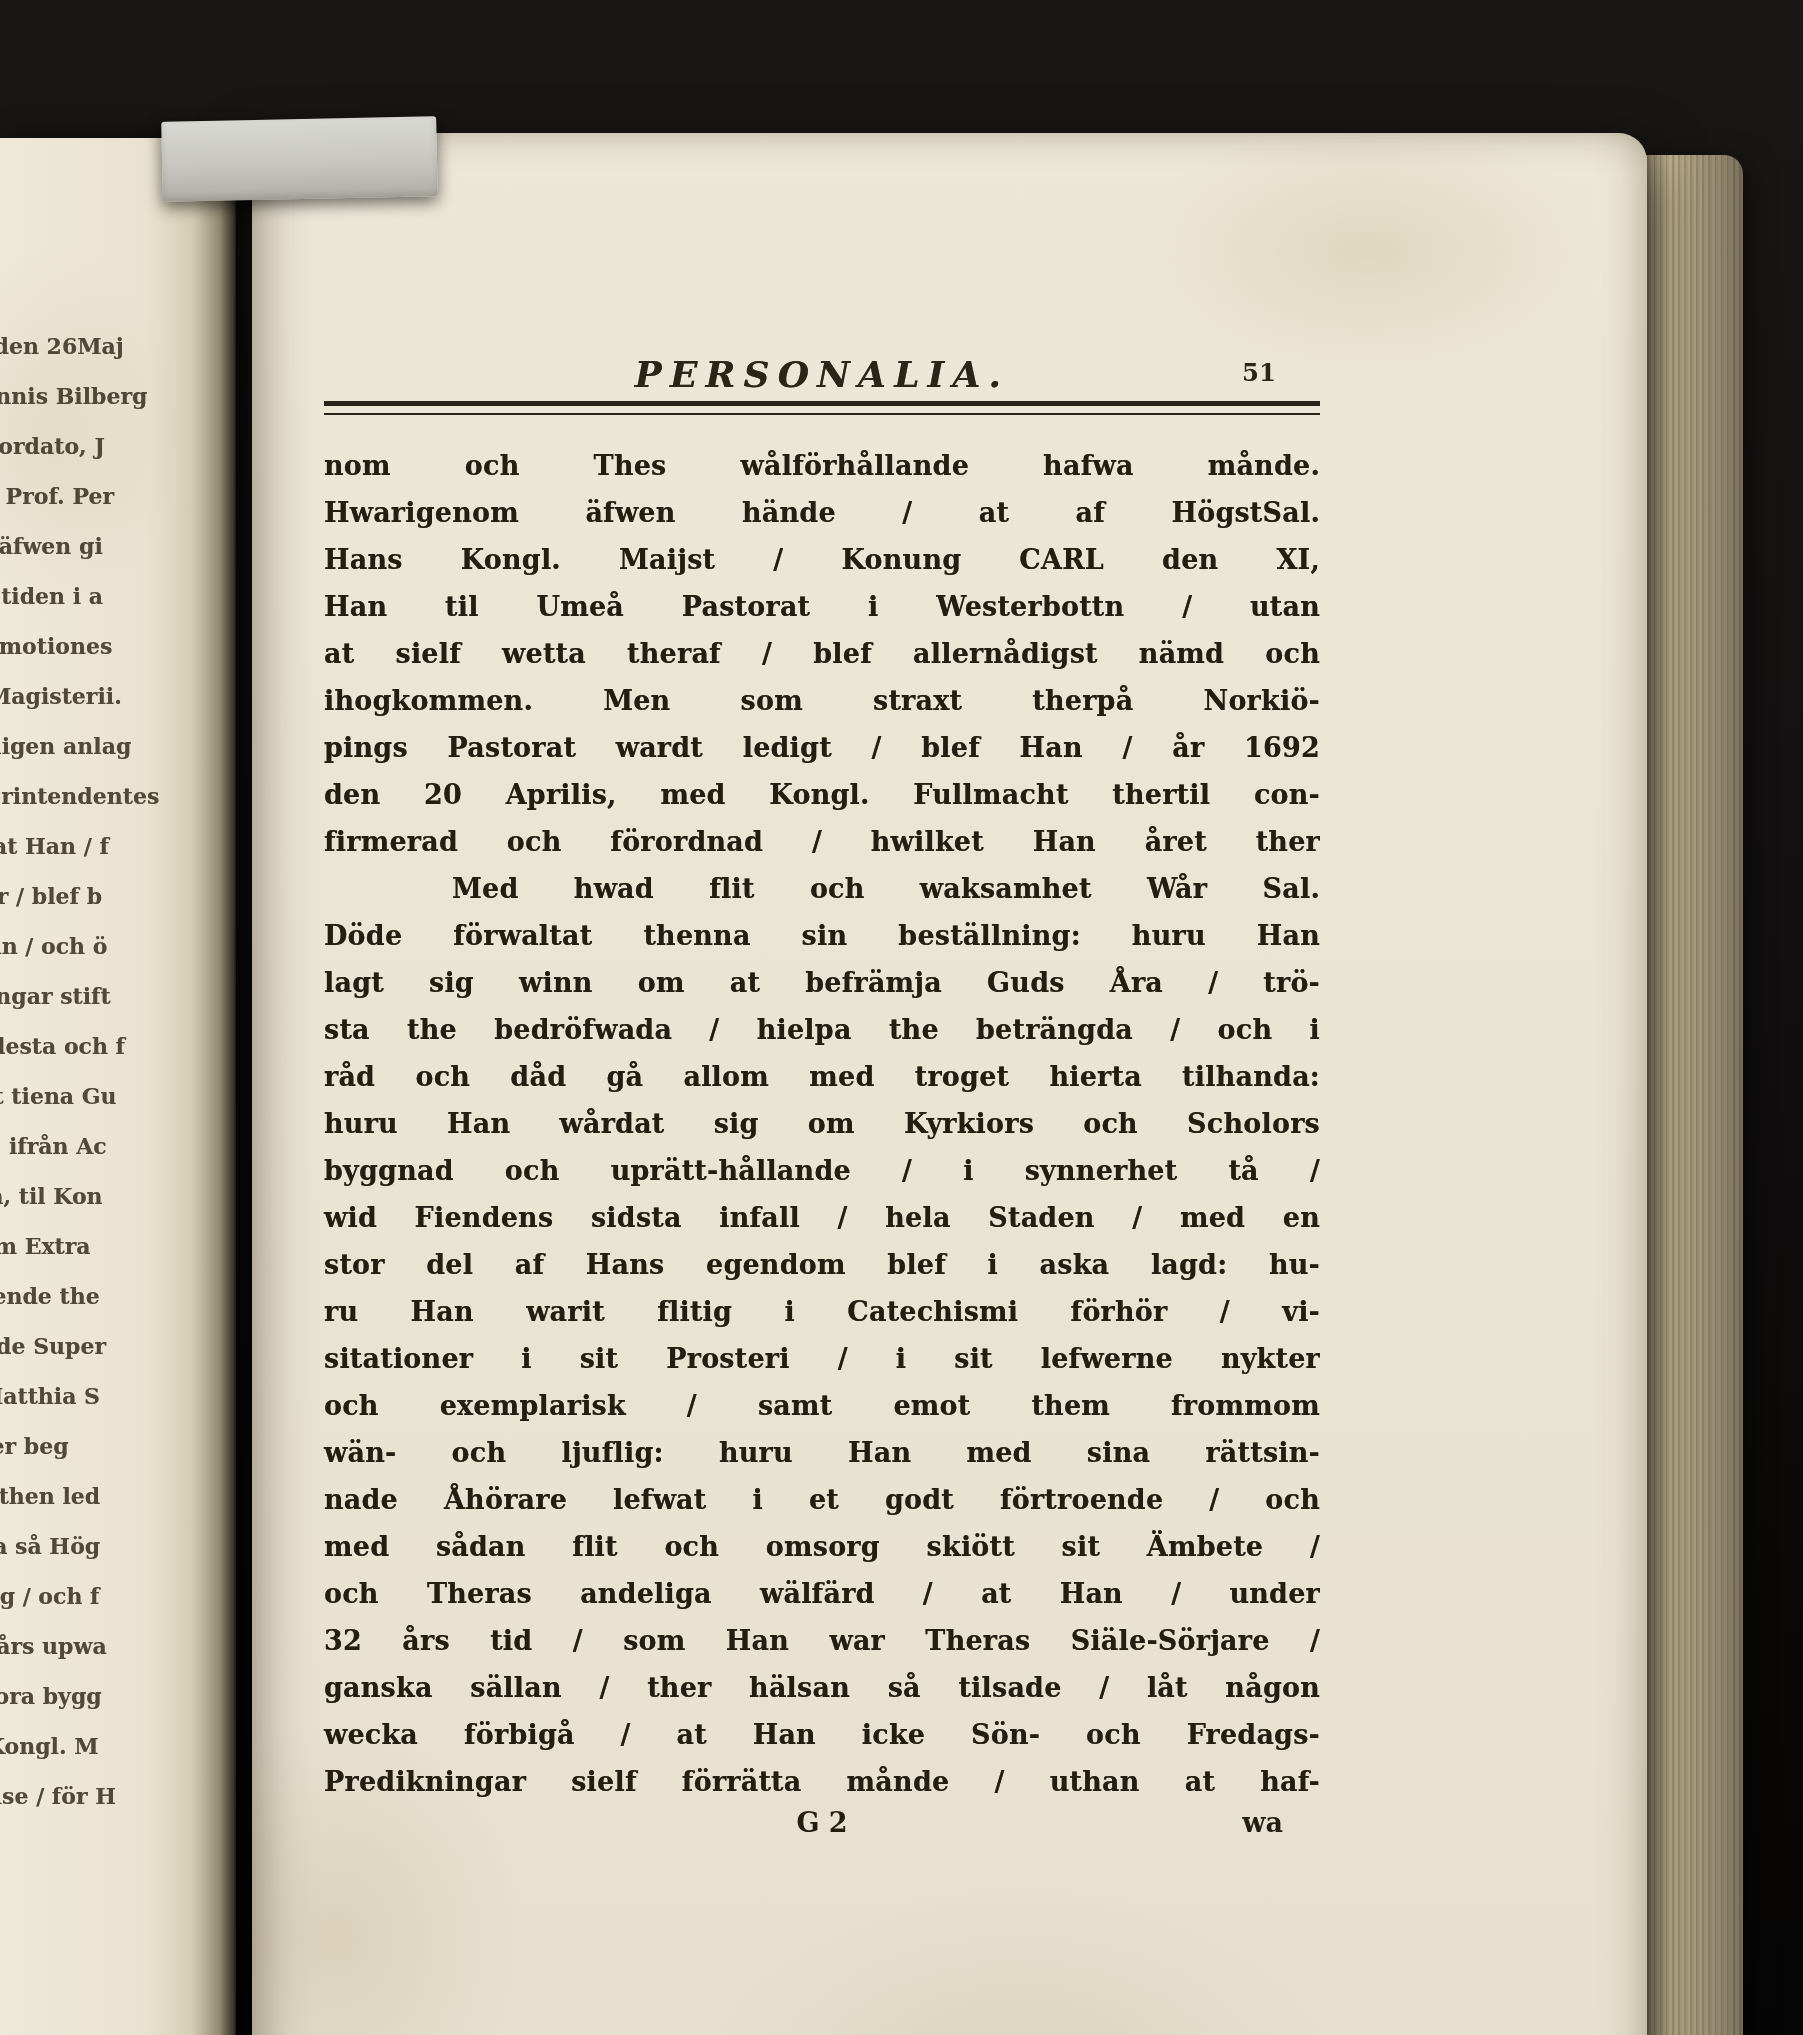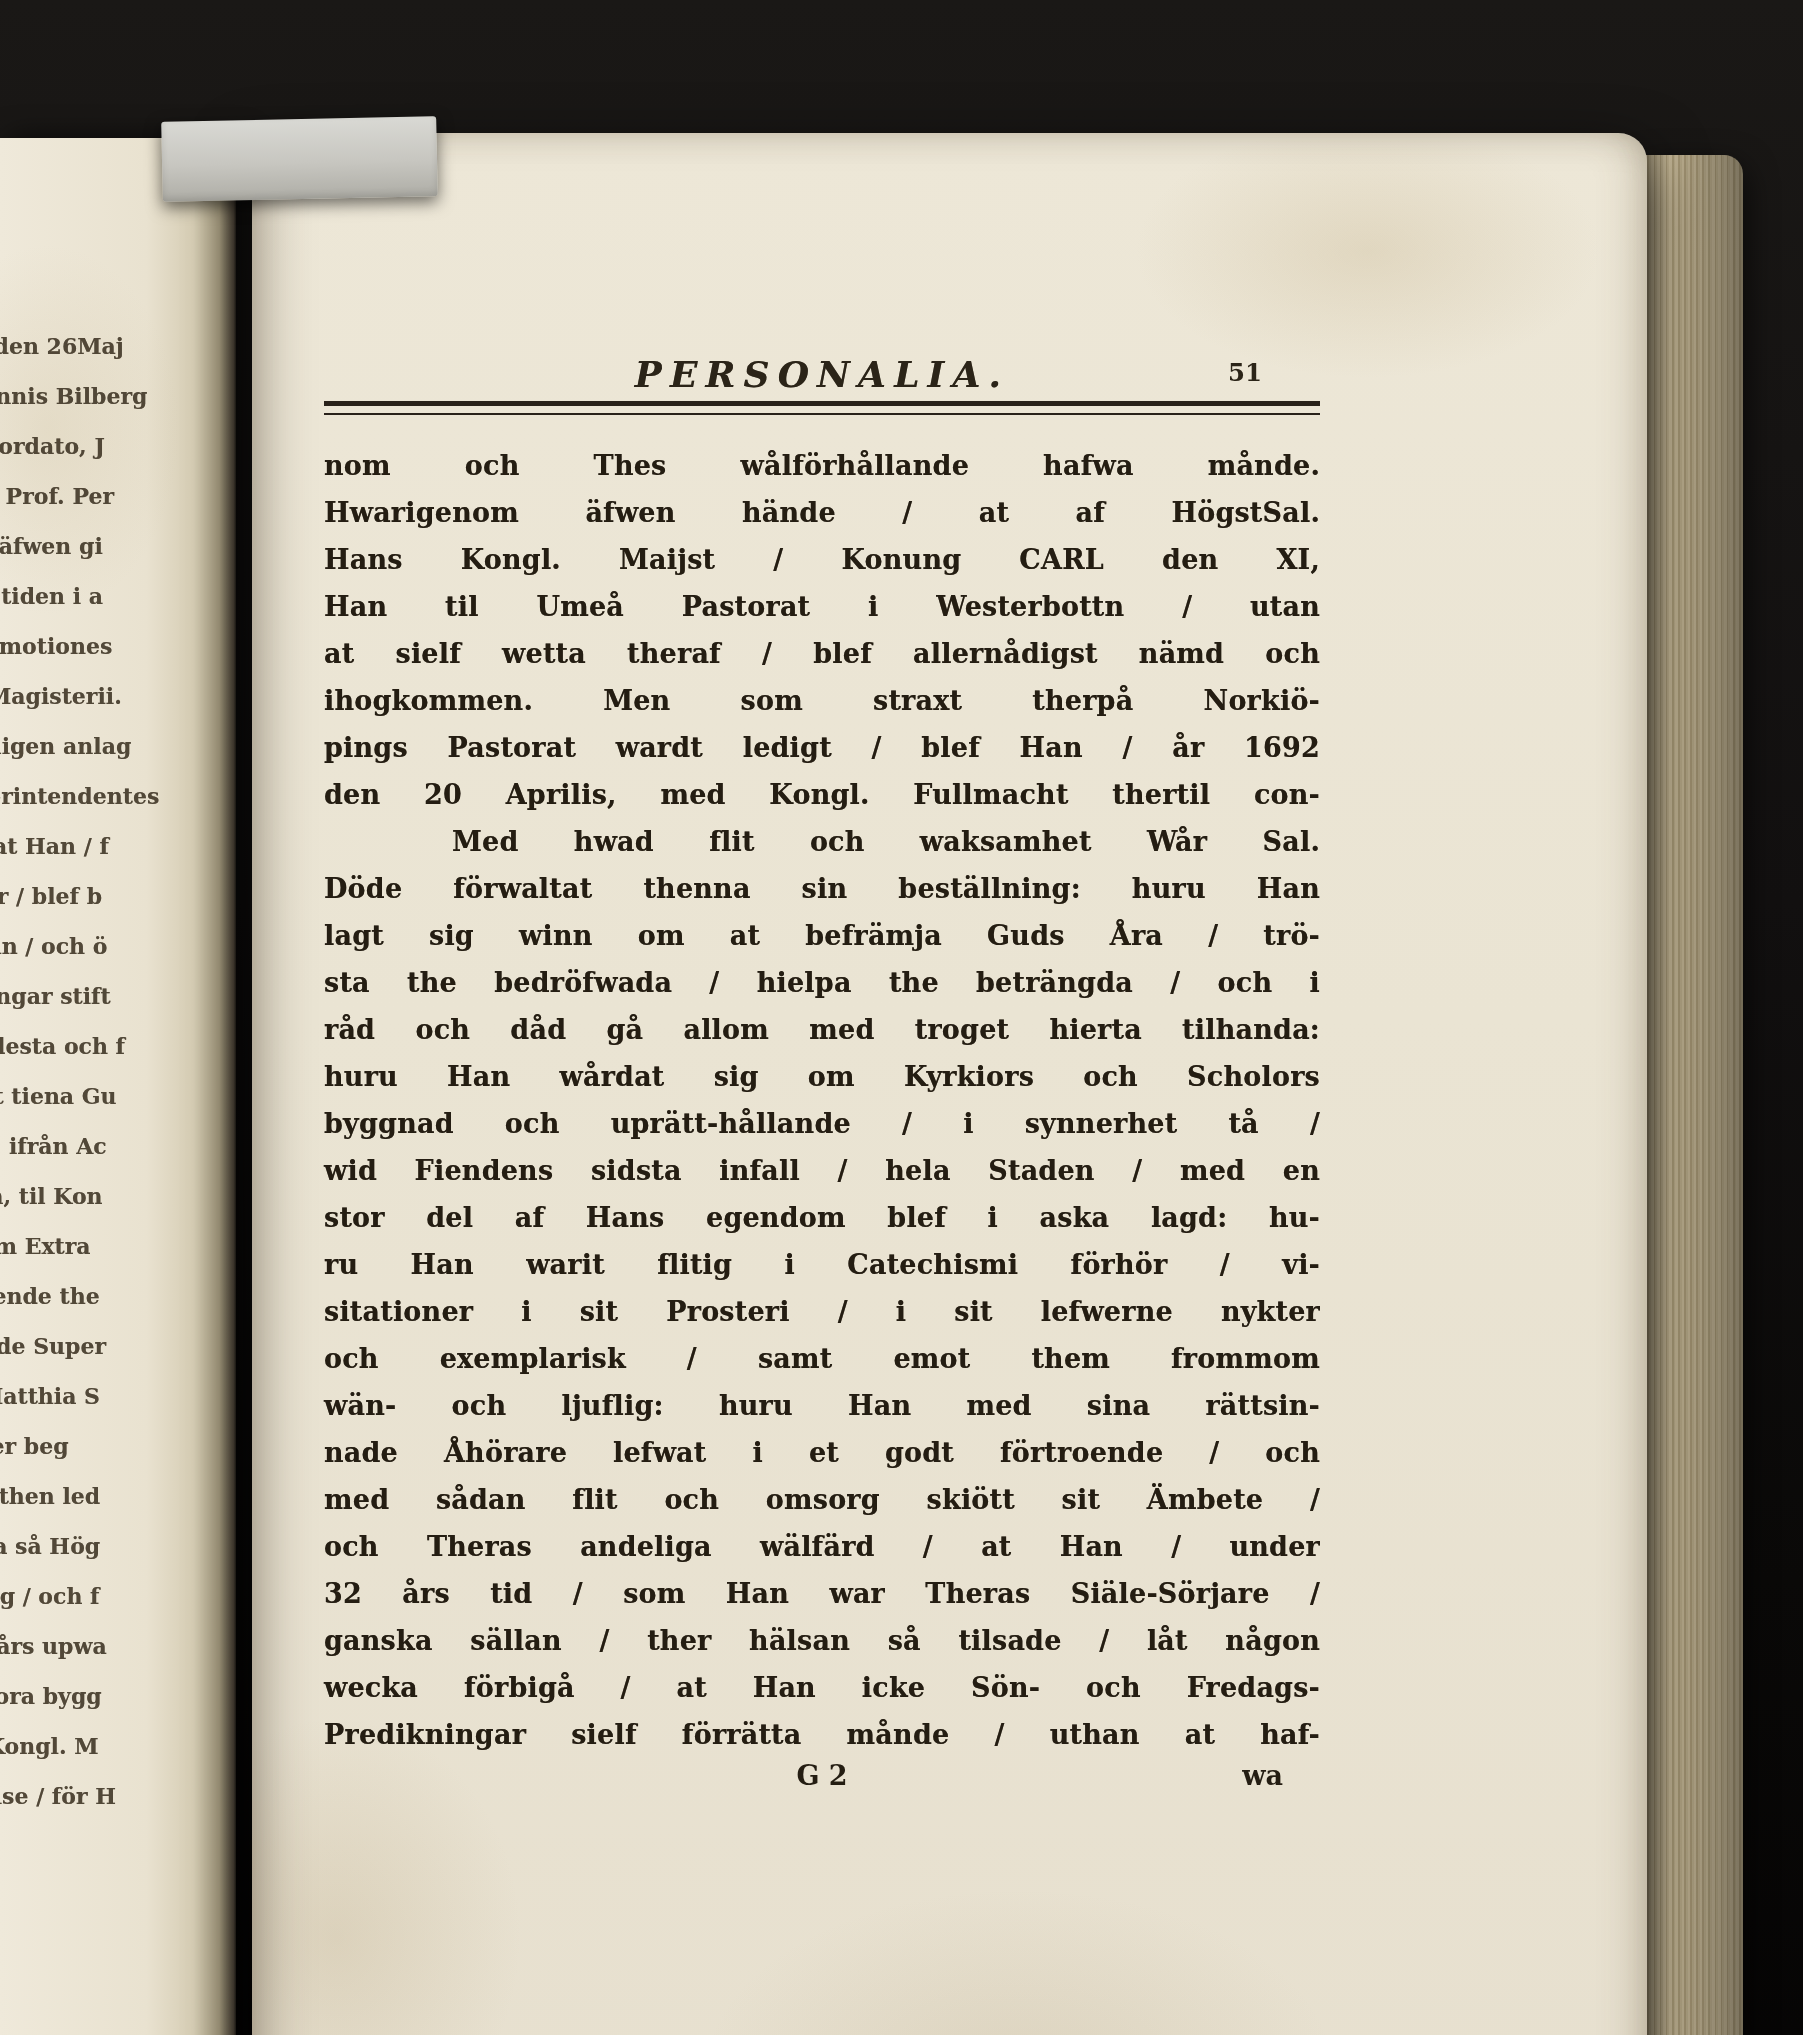--- a/index.html
+++ b/index.html
@@ -61,21 +61,21 @@
 
   
   .content{position:absolute;left:72px;top:220px;width:996px;color:#241d12;}
   .header-row{position:relative;height:41px;}
   .title{
     text-align:center;font-style:italic;font-weight:bold;
     font-size:36px;letter-spacing:8.1px;color:#2b2418;
     text-shadow:0 0 0.4px rgba(43,36,24,.55);
   }
   .pagenum{
-    position:absolute;right:58px;top:4.9px;
+    position:absolute;right:44px;top:4.9px;
     font-size:24.4px;font-weight:bold;color:#2b2418;
   }
   .header-rule{
     margin-top:7.3px;height:6.5px;
     border-top:5.3px solid #29221a;border-bottom:2px solid #29221a;
   }
 
   .body-text{
     margin-top:27px;
     font-size:27px;font-weight:bold;line-height:47px;
@@ -145,20 +145,21 @@
 
       <div class="body-text">
           <div class="line">nom och Thes wålförhållande hafwa månde.</div>
           <div class="line">Hwarigenom äfwen hände / at af HögstSal.</div>
           <div class="line">Hans Kongl. Maijst / Konung CARL den XI,</div>
           <div class="line">Han til Umeå Pastorat i Westerbottn / utan</div>
           <div class="line">at sielf wetta theraf / blef allernådigst nämd och</div>
           <div class="line">ihogkommen. Men som straxt therpå Norkiö-</div>
           <div class="line">pings Pastorat wardt ledigt / blef Han / år 1692</div>
           <div class="line">den 20 Aprilis, med Kongl. Fullmacht thertil con-</div>
+          <div class="line">firmerad och förordnad / hwilket Han året ther</div>
           <div class="line indent">Med hwad flit och waksamhet Wår Sal.</div>
           <div class="line">Döde förwaltat thenna sin beställning: huru Han</div>
           <div class="line">lagt sig winn om at befrämja Guds Åra / trö-</div>
           <div class="line">sta the bedröfwada / hielpa the beträngda / och i</div>
           <div class="line">råd och dåd gå allom med troget hierta tilhanda:</div>
           <div class="line">huru Han wårdat sig om Kyrkiors och Scholors</div>
           <div class="line">byggnad och uprätt-hållande / i synnerhet tå /</div>
           <div class="line">wid Fiendens sidsta infall / hela Staden / med en</div>
           <div class="line">stor del af Hans egendom blef i aska lagd: hu-</div>
           <div class="line">ru Han warit flitig i Catechismi förhör / vi-</div>

